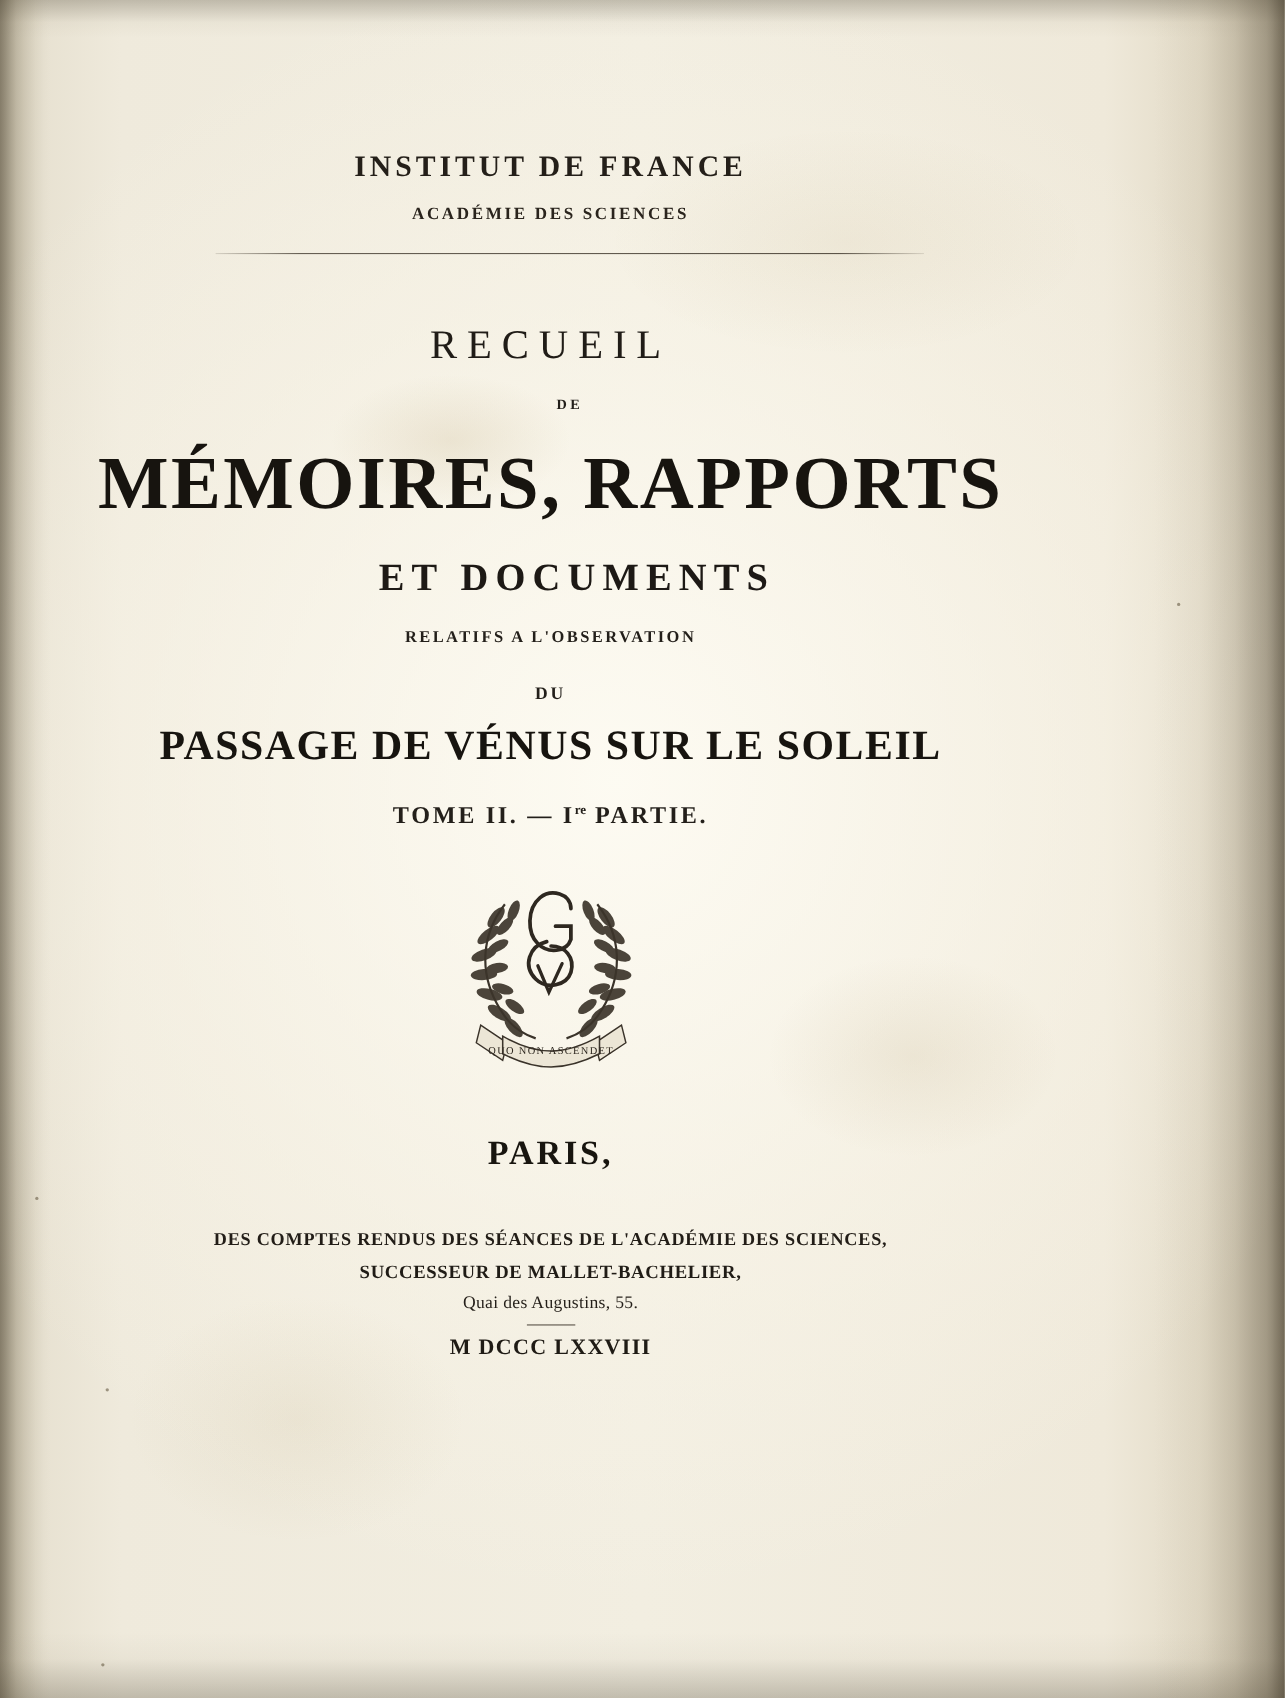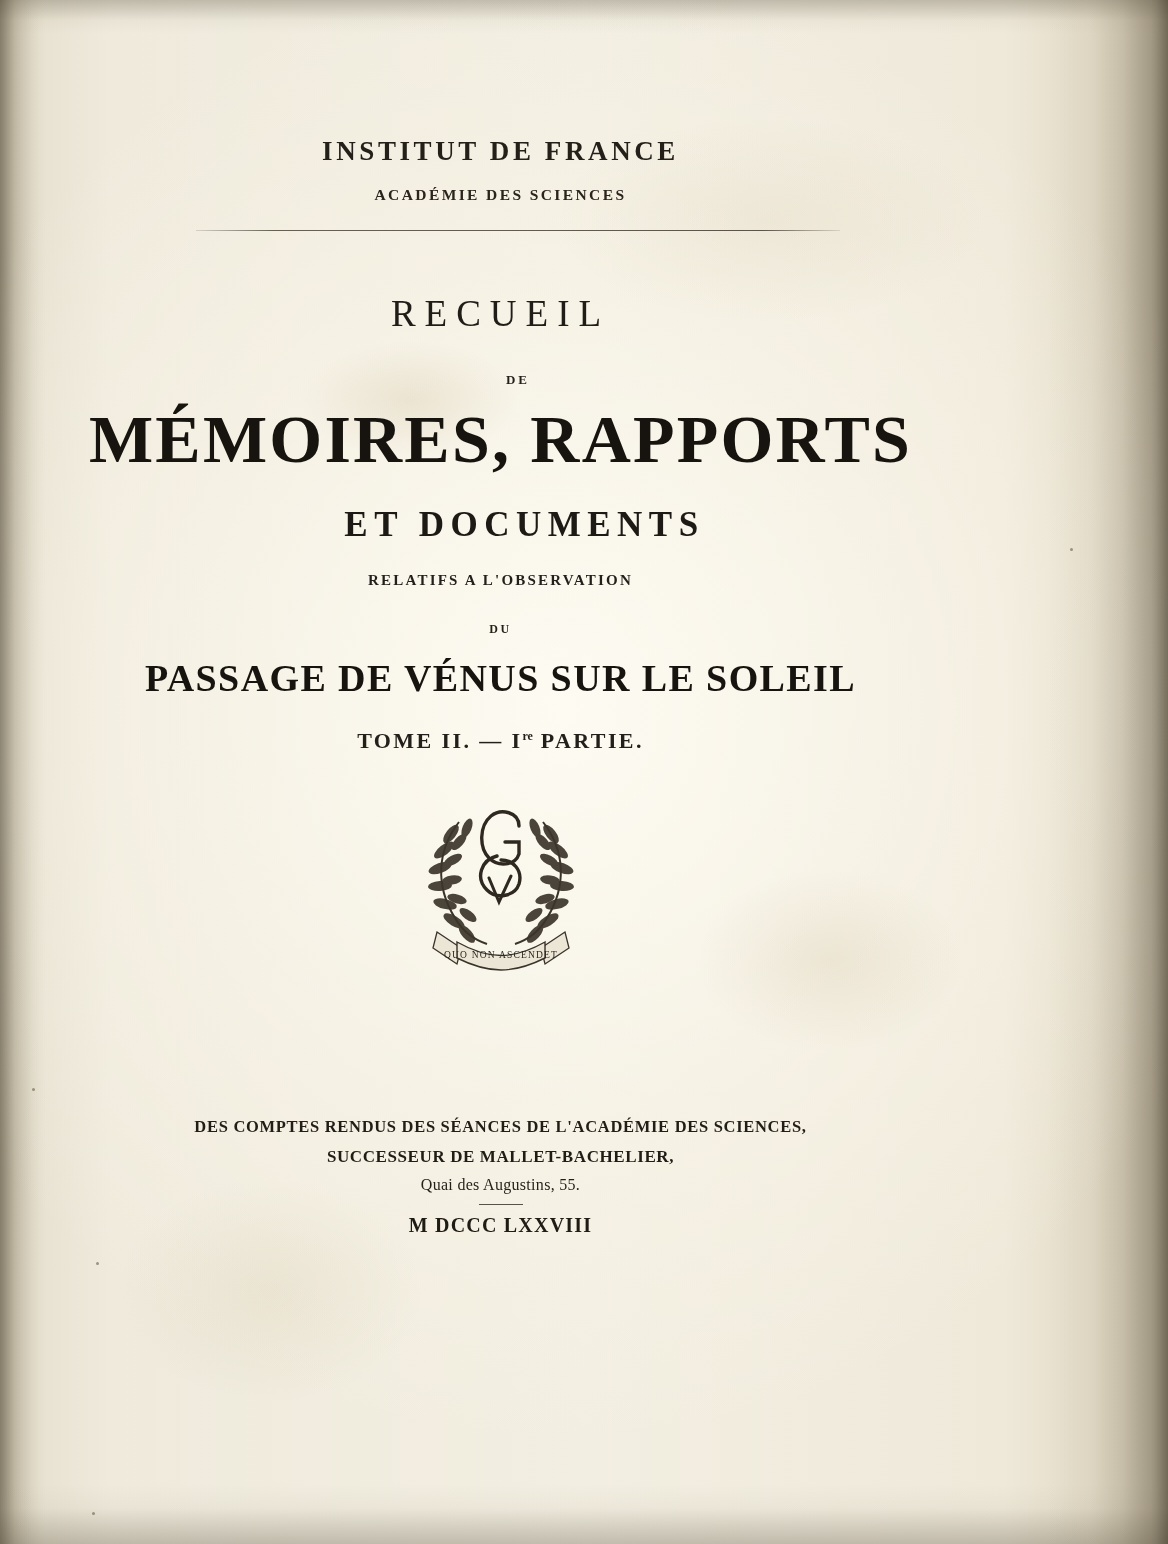--- a/index.html
+++ b/index.html
@@ -130,21 +130,21 @@
 
   .recueil {
     position: absolute;
     left: 0; right: 0; top: 292px;
     font-size: 37px;
     letter-spacing: 9px;
     color: #201c17;
   }
   .de1 {
     position: absolute;
-    left: 0; right: 0; top: 372px;
+    left: 0; right: 0; top: 360px;
     font-size: 13px;
     letter-spacing: 3px;
     font-weight: 600;
     padding-left: 35px;
   }
   .memoires {
     position: absolute;
     left: 0; right: 0; top: 400px;
     font-size: 68px;
     font-weight: 700;
@@ -163,21 +163,21 @@
   .relatifs {
     position: absolute;
     left: 0; right: 0; top: 572px;
     font-size: 15px;
     letter-spacing: 2.2px;
     font-weight: 600;
   }
   .du {
     position: absolute;
     left: 0; right: 0; top: 622px;
-    font-size: 12px;
+    font-size: 16px;
     letter-spacing: 2.6px;
     font-weight: 600;
   }
   .passage {
     position: absolute;
     left: 0; right: 0; top: 656px;
     font-size: 38px;
     font-weight: 700;
     letter-spacing: 1.4px;
     color: #17140f;
@@ -344,20 +344,21 @@
 
         <g>
           <path d="M36 150 L60 166 L56 182 L32 166 Z" fill="#ece6d6" stroke="#3a332a" stroke-width="1.3"></path>
           <path d="M164 150 L140 166 L144 182 L168 166 Z" fill="#ece6d6" stroke="#3a332a" stroke-width="1.3"></path>
           <path d="M56 160 C88 178 112 178 144 160 L144 176 C112 192 88 192 56 176 Z" fill="#ece6d6" stroke="#3a332a" stroke-width="1.4"></path>
           <text x="100" y="176" font-family="&quot;Liberation Serif&quot;, serif" font-size="9.5" letter-spacing="1.2" text-anchor="middle" fill="#2d271f">QUO NON ASCENDET</text>
         </g>
       </svg>
     </div>
 
+    <div class="paris">PARIS,</div>
     <div class="comptes">DES COMPTES RENDUS DES SÉANCES DE L'ACADÉMIE DES SCIENCES,</div>
     <div class="successeur">SUCCESSEUR DE MALLET-BACHELIER,</div>
     <div class="quai">Quai des Augustins, 55.</div>
     <div class="smallrule"></div>
     <div class="year">M DCCC LXXVIII</div>
   </div>
 
   <div class="top-edge"></div>
   <div class="left-edge"></div>
   <div class="bottom-edge"></div>

